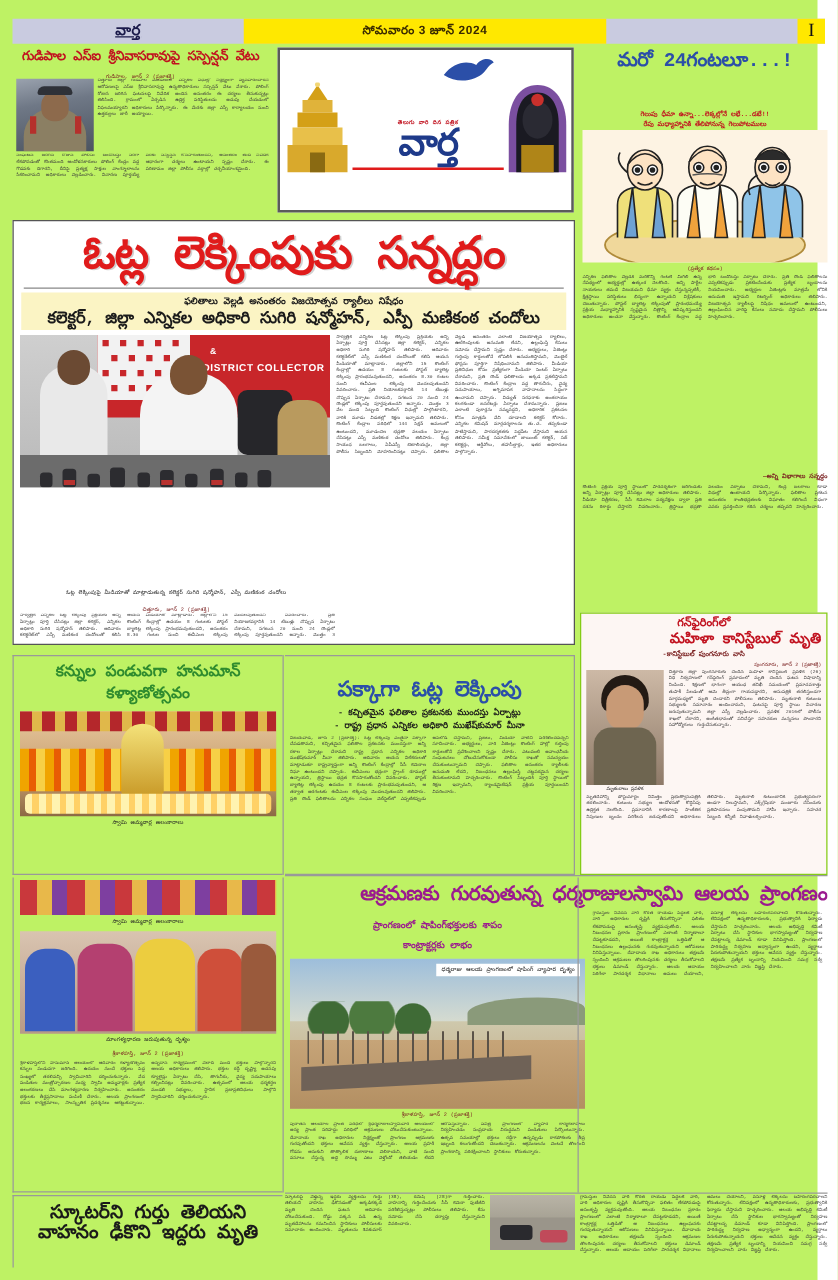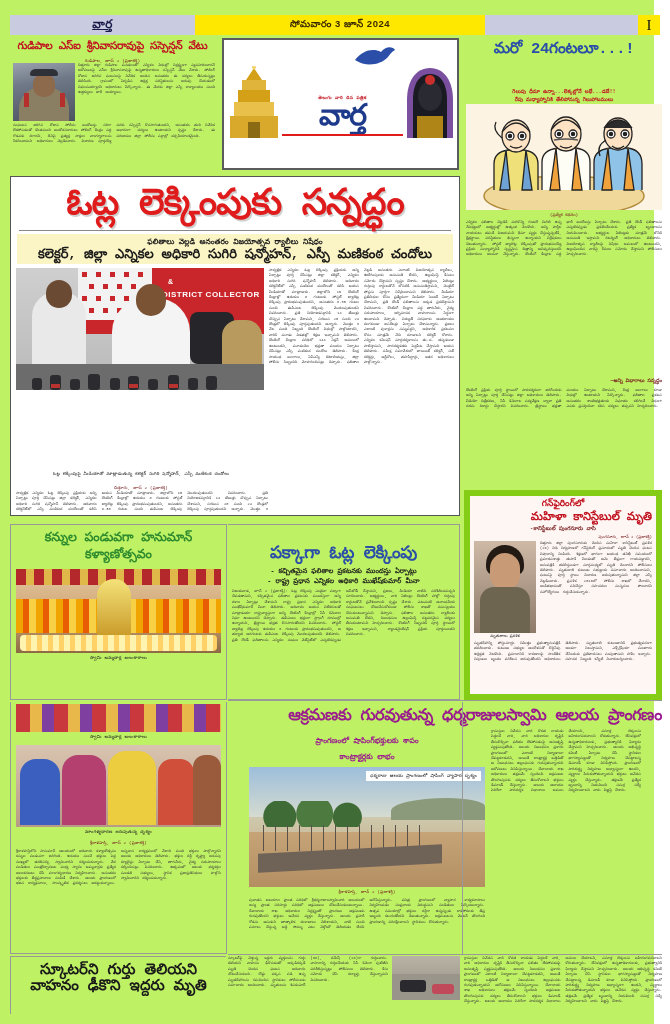--- a/index.html
+++ b/index.html
@@ -219,21 +219,21 @@
   }
   .blue-head {
     font-size:17px; font-weight:bold; color:#2b4fa8;
     text-align:center; line-height:21px; padding:6px 0 2px; letter-spacing:-.4px;
   }
   .blue-sub { font-size:6.8px; font-weight:bold; color:#1a1a1a; text-align:center; line-height:10px; }
   .mid2-text { margin-top:3px; height:110px; }
 
   .right2 {
     position:absolute; left:464px; top:490px; width:198px; height:210px;
-    border:6px solid #84cc16; background:#fdf6f3; overflow:hidden; padding:3px 4px;
+    border:1px solid #84cc16; background:#fdf6f3; overflow:hidden; padding:3px 4px;
   }
   .r2-h1 { font-size:9px; font-weight:bold; color:#c1121f; text-align:center; line-height:11px; }
   .r2-h2 { font-size:11.5px; font-weight:bold; color:#c1121f; text-align:right; line-height:14px; }
   .r2-sub { font-size:5.5px; font-weight:bold; color:#7a2020; text-align:center; margin-top:1px; }
   .r2-by { font-size:4px; color:#7a2020; text-align:right; margin:2px 0 1px; }
   .r2-row { display:flex; gap:4px; }
   .r2-photo {
     width:62px; height:92px; background:linear-gradient(180deg,#cdb9a6 0%,#8e7a68 100%);
     position:relative; overflow:hidden; flex:none;
   }
@@ -265,21 +265,21 @@
   .l3-text { margin:3px 5px 0; height:118px; }
 
   .mid3 {
     position:absolute; left:228px; top:702px; width:434px; height:252px;
     overflow:hidden;
   }
   .purple-head {
     font-size:16px; font-weight:bold; color:#9b1b8f;
     text-align:right; line-height:20px; padding:4px 0 3px; letter-spacing:-.4px;
   }
-  .m3-cols { display:flex; gap:6px; padding:0 21px; }
+  .m3-cols { display:flex; gap:6px; padding:0 4px; }
   .m3-left { width:236px; }
   .m3-right { flex:1; }
   .m3-sub { font-size:7.5px; font-weight:bold; color:#9b1b8f; text-align:center; line-height:12px; padding:6px 0 4px; }
   .field-photo {
     height:120px; position:relative; overflow:hidden;
     background:linear-gradient(180deg,#a9c6dd 0%,#cfcbb0 38%,#c2a276 100%);
   }
   .fp-sky { position:absolute; left:0; top:0; width:100%; height:42%; background:linear-gradient(180deg,#9dbedb,#d5dbd0); }
   .fp-hill { position:absolute; right:0; top:26%; width:40%; height:18%; background:#8a9a7a; border-radius:60% 40% 0 0; }
   .fp-trees { position:absolute; left:4%; top:28%; width:46%; height:22%;

